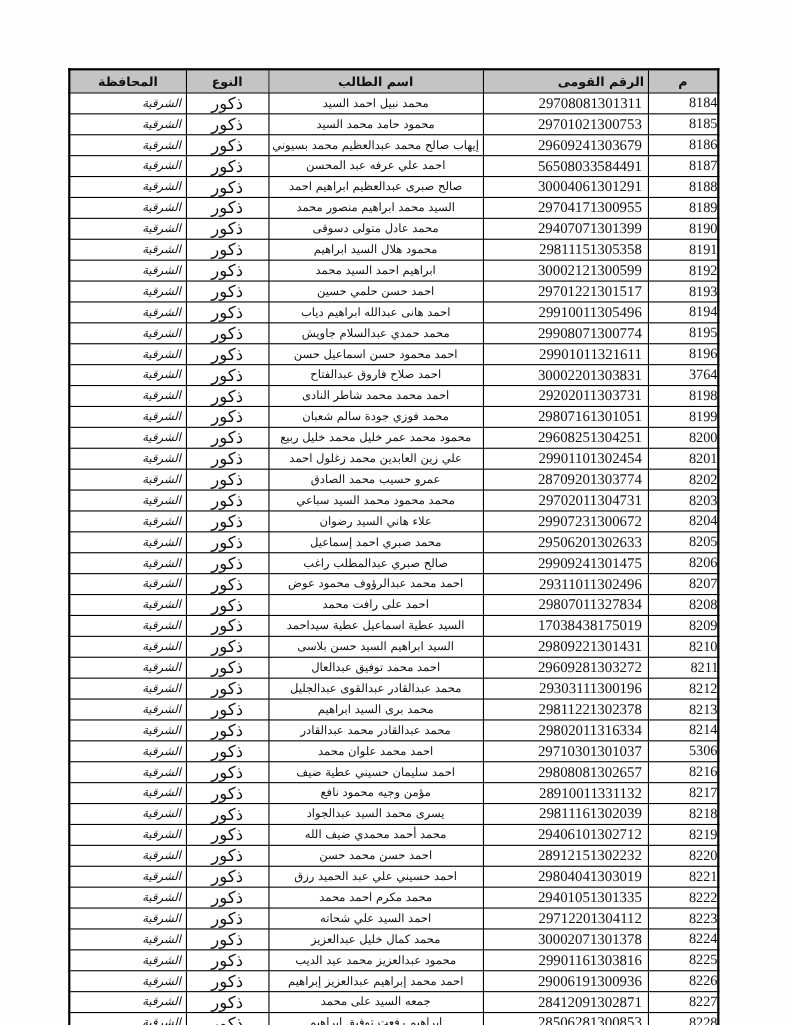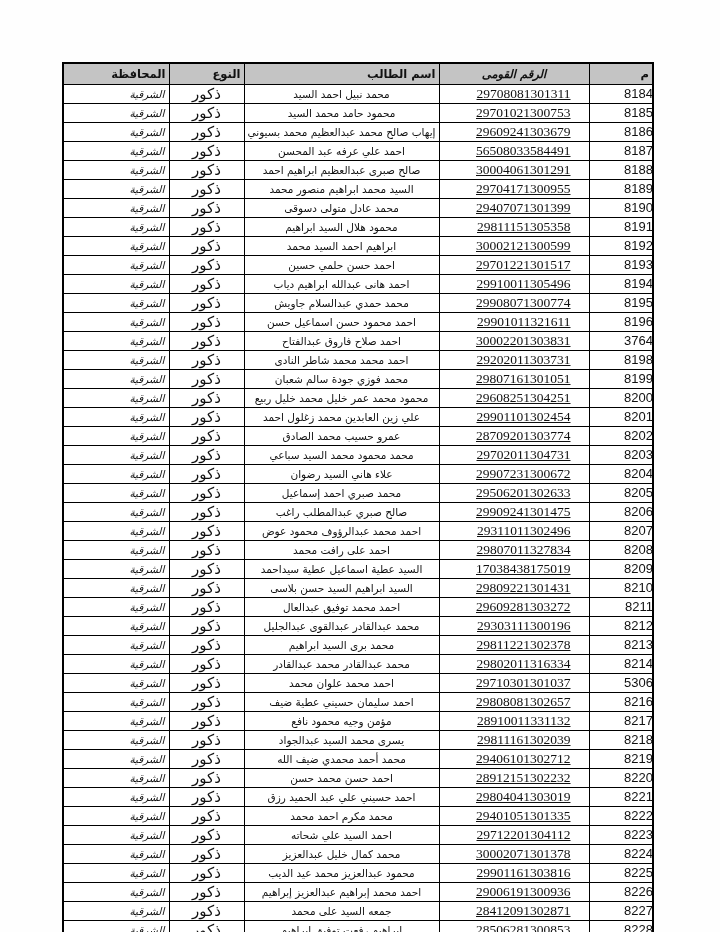--- a/index.html
+++ b/index.html
@@ -30,39 +30,38 @@
     border: 1px solid #000000;
     overflow: hidden;
     white-space: nowrap;
     vertical-align: middle;
   }
   thead tr { height: 21px; background: #c4c4c4; }
   thead th {
     border-bottom: 2px solid #000000;
     font-weight: bold;
     font-size: 11.5px;
-    text-align: right;
+    text-align: center;
     padding: 0 3px;
   }
-  thead th.center { text-align: center; font-style: italic; }
+  thead th.center { text-align: right; }
   tbody tr { height: 17px; }
   td.cell-index {
     text-align: center;
-    font-family: Liberation Sans, sans-serif;
+    font-family: Liberation Serif, serif;
     font-size: 13px;
     padding-left: 39px;
   }
   td.cell-id {
     text-align: start;          
     direction: ltr;
     font-family: "Liberation Serif", serif;
     font-size: 13.5px;
-    padding: 0 18px;
+    padding: 0 5px;
     text-align: right;
-    text-decoration: underline;
   }
   td.cell-name {
     text-align: center;
     font-size: 10.5px;
     padding: 0 3px;
   }
   td.cell-gender {
     text-align: center;
     font-size: 15px;
   }

